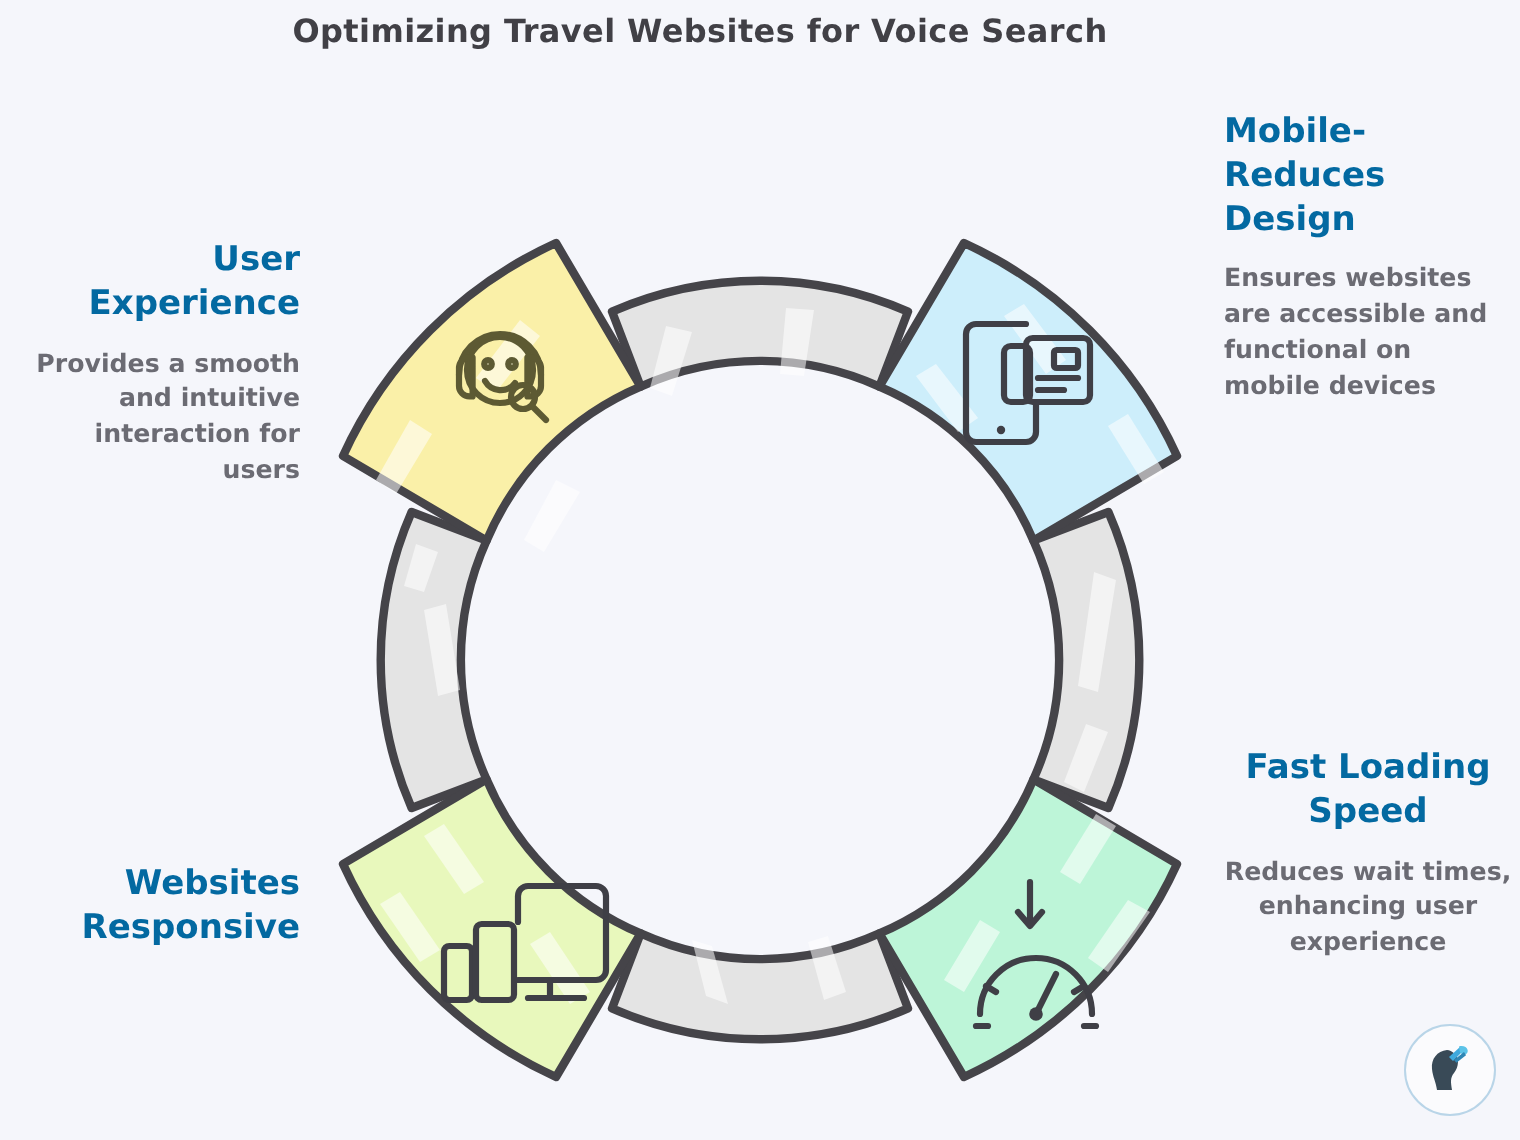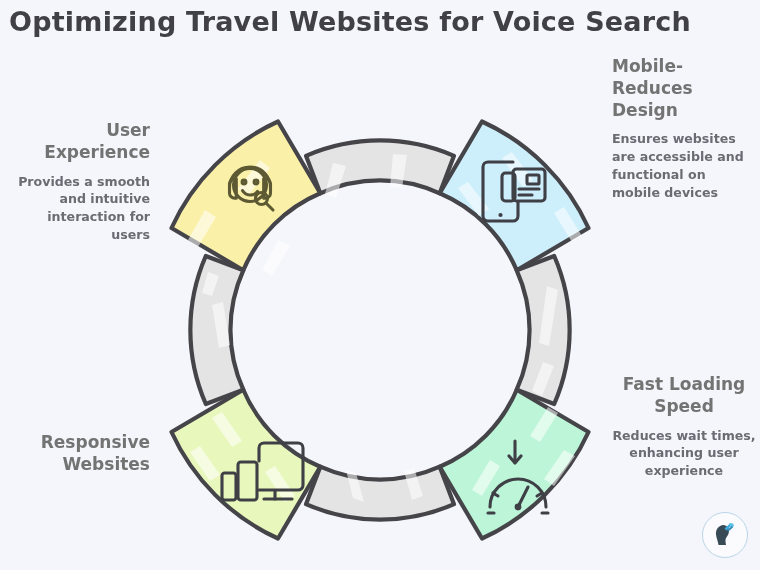--- a/index.html
+++ b/index.html
@@ -13,42 +13,42 @@
     font-family: "DejaVu Sans", sans-serif;
     overflow: hidden;
     position: relative;
   }
   #page-title {
     position: absolute;
     top: 6px;
     left: 0;
     width: 700px;
     text-align: center;
-    font-size: 27px;
+    font-size: 16px;
     font-weight: bold;
     color: #414046;
     letter-spacing: 0.2px;
   }
   .cycle-wrap {
     position: absolute;
     left: 150px;
     top: 100px;
     width: 460px;
     height: 460px;
   }
   .cycle-wrap svg { display: block; }
 
   .textblock {
     position: absolute;
     color: #5b5b63;
   }
   .tb-head {
     font-size: 17px;
     font-weight: bold;
-    color: #737373;
+    color: #0369a1;
     line-height: 1.28;
     margin-bottom: 9px;
   }
   .tb-body {
     font-size: 12.6px;
     line-height: 1.42;
     color: #6b6b73;
     font-weight: bold;
   }
   .tb-right-align { text-align: right; }
@@ -238,22 +238,22 @@
 <div class="textblock tb-left-align" id="block-fast-loading">
   <div class="tb-head">
     <div>Fast Loading</div>
     <div>Speed</div>
   </div>
   <div class="tb-body">Reduces wait times, enhancing user experience</div>
 </div>
 
 <div class="textblock tb-right-align" id="block-responsive">
   <div class="tb-head">
+    <div>Websites</div>
     <div>Responsive</div>
-    <div>Websites</div>
   </div>
 </div>
 
 <div id="brand-badge">
   <svg width="30" height="30" viewBox="0 0 30 30" xmlns="http://www.w3.org/2000/svg">
     <path d="M 13.5 5 C 8.5 5.5 5.5 9.5 6 14.5 C 6.4 18.6 8 21 8.5 25 L 16 25 C 15.4 21 15 19 17 16.5 C 19.5 13.4 19.8 9 17 6.6 C 16 5.7 14.8 5.1 13.5 5 Z" fill="#394a57"></path>
     <path d="M 14.5 8.5 L 20 3.5 L 21.5 5.5 L 16.5 10.5 Z" fill="#3fa9dd"></path>
     <path d="M 19.5 3.2 C 21.5 2.6 23.4 3.4 23.8 5 C 24.1 6.3 23.2 7.4 21.8 7.3 C 20.8 7.2 20 6.4 19.8 5.4 Z" fill="#5cc3e8"></path>
     <path d="M 17 10 L 22 6 L 23 7.6 L 18.2 11.4 Z" fill="#2f86b5"></path>
   </svg>

